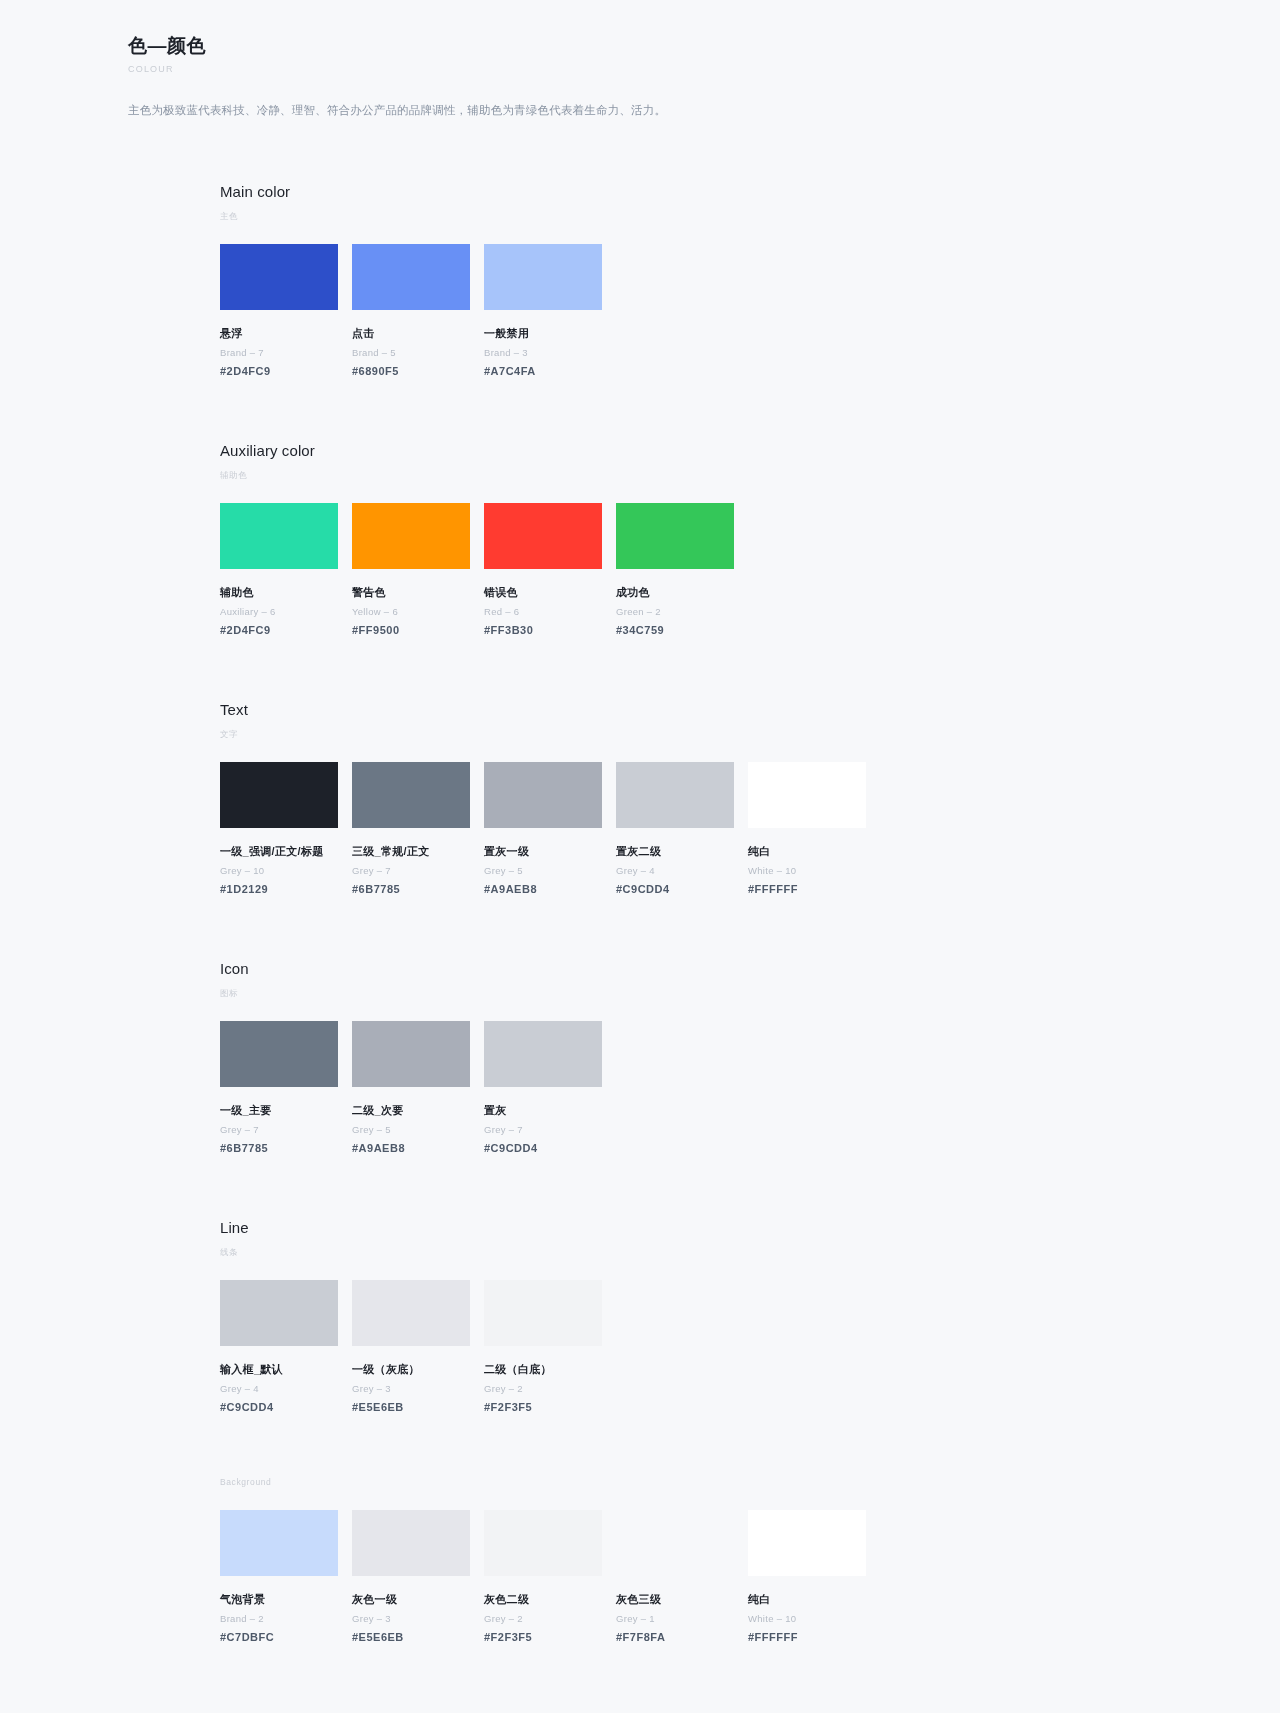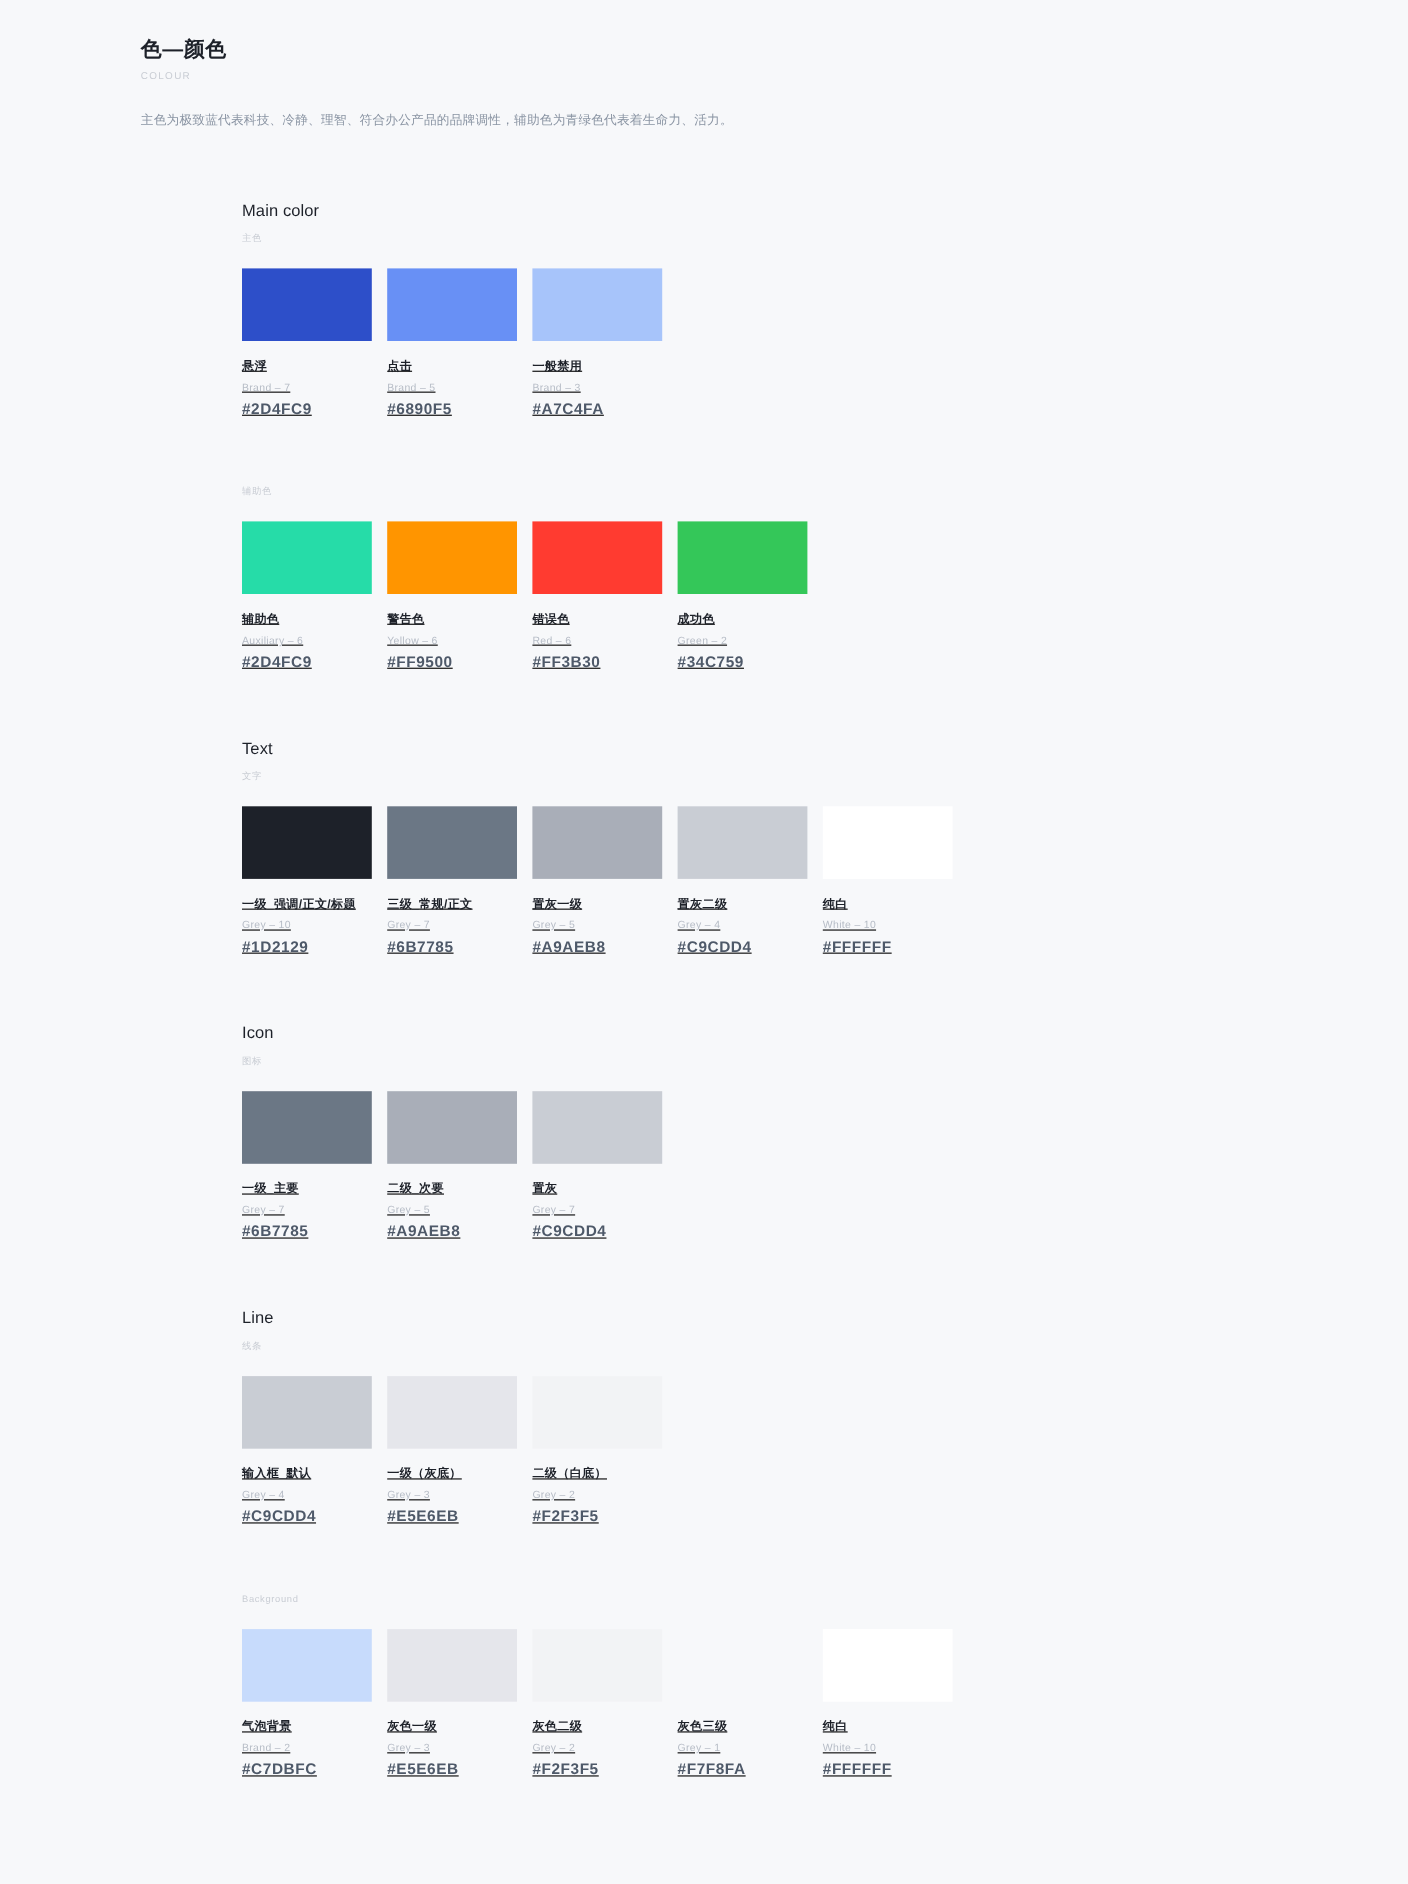--- a/index.html
+++ b/index.html
@@ -62,21 +62,21 @@
     line-height: 12px;
   }
 
   .swatch-row {
     display: flex;
     margin-top: 22px;
   }
   .swatch-cell { width: 132px; margin-right: 0; }
   .swatch-cell + .swatch-cell { margin-left: 0; }
   .swatch-cell { margin-right: 0; }
-  .swatch-row .swatch-cell { margin-right: 0; text-decoration: underline; }
+  .swatch-row .swatch-cell { margin-right: 0; }
   .swatch-cell { flex: 0 0 132px; }
   .swatch-row { gap: 0; }
   .swatch-cell { padding-right: 0; }
   .swatch-row > .swatch-cell { margin-right: 0px; }
   .swatch-row { column-gap: 0px; }
   .swatch-cell { width: 132px; }
   .swatch-cell:not(:last-child) { margin-right: 0px; }
 
   .chip {
     width: 118px;
@@ -95,21 +95,21 @@
   }
   .chip-token {
     margin-top: 5px;
     font-size: 9.5px;
     color: #B6BCC6;
     letter-spacing: 0.3px;
     line-height: 13px;
   }
   .chip-hex {
     margin-top: 6px;
-    font-size: 14px;
+    font-size: 11px;
     font-weight: bold;
     color: #4E5969;
     letter-spacing: 0.5px;
     line-height: 13px;
   }
 
   
   .section.bg-section .sec-title { font-weight: bold; letter-spacing: 2px; }
 </style>
 </head>
@@ -142,20 +142,21 @@
           </div>
           <div class="swatch-cell">
             <div class="chip" style="background: rgb(167, 196, 250);"></div>
             <div class="chip-name">一般禁用</div>
             <div class="chip-token">Brand – 3</div>
             <div class="chip-hex">#A7C4FA</div>
           </div>
         </div>
       </div>
       <div class="section">
+        <div class="sec-title">Auxiliary color</div>
         <div class="sec-sub">辅助色</div>
         <div class="swatch-row">
           <div class="swatch-cell">
             <div class="chip" style="background: rgb(38, 220, 168);"></div>
             <div class="chip-name">辅助色</div>
             <div class="chip-token">Auxiliary – 6</div>
             <div class="chip-hex">#2D4FC9</div>
           </div>
           <div class="swatch-cell">
             <div class="chip" style="background: rgb(255, 149, 0);"></div>

